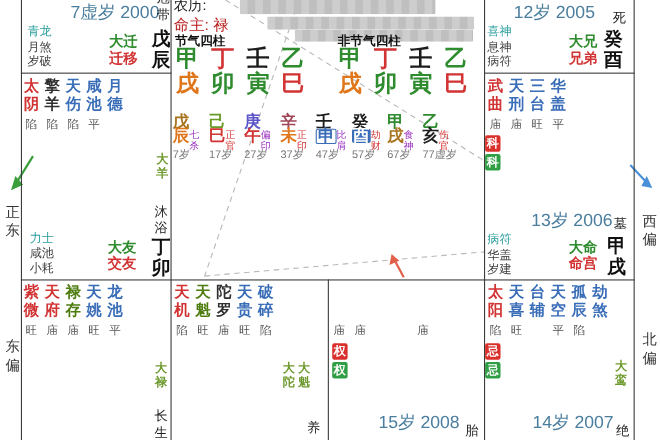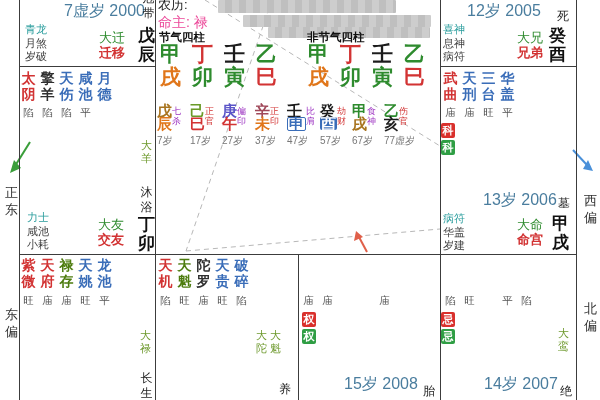--- a/index.html
+++ b/index.html
@@ -9,44 +9,44 @@
   .gline{position:absolute;background:#3c3c3c}
   svg.overlay{position:absolute;left:0;top:0;pointer-events:none}
   .yr{position:absolute;font-size:16px;color:#4a7d9e;white-space:nowrap}
   .gods{position:absolute;font-size:11px;line-height:13.5px;color:#3d3d3d;white-space:nowrap}
   .gods .t{color:#2a9d9d}
   .starrow{position:absolute;display:flex;gap:4px}
   .st{width:15px;font-size:14px;font-weight:bold;line-height:15.5px;word-break:break-all;text-align:center}
   .statrow{position:absolute;display:flex;gap:4px}
   .stt{width:15px;font-size:10.5px;color:#555;text-align:center}
   .cm{color:#d23333}.cb{color:#3a6db8}.cp{color:#4d7c0f}.ck{color:#2f2f2f}
-  .da{position:absolute;font-size:13px;font-weight:normal;color:#2e8b2e;white-space:nowrap;line-height:14px}
+  .da{position:absolute;font-size:13px;font-weight:bold;color:#2e8b2e;white-space:nowrap;line-height:14px}
   .pn{position:absolute;font-size:13px;font-weight:bold;color:#d23333;white-space:nowrap;line-height:14px}
   .gz{position:absolute;font-size:17px;font-weight:600;color:#101010;width:19px;line-height:19px;word-break:break-all;text-align:center}
   .stage1{position:absolute;font-size:12px;color:#1e1e1e;line-height:13px}
   .stage2{position:absolute;font-size:12px;color:#1e1e1e;width:13px;line-height:14.5px;word-break:break-all;text-align:center}
-  .flow{position:absolute;font-size:11px;font-weight:normal;color:#6f9a2f;width:12px;line-height:12.5px;word-break:break-all;text-align:left}
+  .flow{position:absolute;font-size:11px;font-weight:bold;color:#6f9a2f;width:12px;line-height:12.5px;word-break:break-all;text-align:right}
   .badge{position:absolute;width:14px;height:15px;border-radius:2px;color:#fff;font-size:11px;font-weight:bold;
          display:flex;align-items:center;justify-content:center}
   .bR{background:#d9302c}.bG{background:#2f9e44}
   .compass{position:absolute;font-size:13px;color:#333;width:15px;line-height:17px;word-break:break-all;text-align:center}
   .redact{position:absolute;border-radius:1px;
     background-image:linear-gradient(90deg,#cdcdcd 0 7px,#bfbfbf 7px 14px),
                      linear-gradient(0deg,rgba(255,255,255,.35) 0 7px,rgba(0,0,0,.05) 7px 14px);
     background-size:14px 14px,14px 14px}
   .lunar{position:absolute;font-size:13px;color:#222;white-space:nowrap}
-  .lifem{position:absolute;font-size:14px;color:#ec4899;white-space:nowrap}
+  .lifem{position:absolute;font-size:14px;color:#b91c1c;white-space:nowrap}
   .hdr4{position:absolute;font-size:11.5px;font-weight:bold;color:#111;white-space:nowrap}
   .prow{position:absolute;display:flex;gap:11px}
   .pill{width:21px;font-size:21px;font-weight:bold;line-height:22px;text-align:center}
   .qiyun{position:absolute;font-size:15px;color:#1a1a1a;white-space:nowrap}
   .dy{position:absolute;display:flex}
   .dycol{display:flex;flex-direction:column}
   .dys{font-size:15px;font-weight:bold;line-height:13px;white-space:nowrap}
-  .dygod{font-size:9px;width:9px;line-height:10px;word-break:break-all;margin-top:2px}
+  .dygod{font-size:9px;width:9px;line-height:10px;word-break:break-all;margin-top:13px}
   .dyage{position:absolute;font-size:10px;color:#777;white-space:nowrap}
   .c-wood{color:#2e8b2e}.c-fire{color:#d23333}.c-e1{color:#a8741f}.c-e2{color:#e0761a}
   .c-g2{color:#6a9a28}.c-mA{color:#5b55c8}.c-mB{color:#a0485a}.c-w{color:#1c1c1c}.c-bl{color:#3a6db8}
   .boxed{border:1px solid #3a6db8;border-radius:2px;padding:0 1px;line-height:12px}
   .fillb{background:#3a6db8;color:#fff !important;border-radius:2px;padding:0 1px;line-height:13px}
   .g-p{color:#9b30c0}.g-r{color:#d23333}
   .zihua{position:absolute;font-size:15px;white-space:nowrap}
   .zlabel{color:#888}.zarrow{color:#4a7d9e;font-weight:bold}
   .z0{color:#2e8b2e;font-weight:bold}.z1{color:#9b30c0;font-weight:bold}
   .z2{color:#3a6db8;font-weight:bold}.z3{color:#e05a3a;font-weight:bold}
@@ -325,20 +325,28 @@
       <span class="stt"></span>
       <span class="stt">庙</span>
     </div>
     <span class="badge bR" style="left:4px;top:58px">权</span>
     <span class="badge bG" style="left:4px;top:75px">权</span>
     <span class="yr" style="left:46px;top:120px">15岁 2008</span>
     <span class="stage1" style="left:125px;top:131px">胎</span>
   </div>
 
   <div class="cell" style="left:440px;top:254px;width:136px;height:146px">
+    <div class="starrow" style="left:3px;top:4px">
+      <span class="st cm">太阳</span>
+      <span class="st cb">天喜</span>
+      <span class="st cb">台辅</span>
+      <span class="st cb">天空</span>
+      <span class="st cb">孤辰</span>
+      <span class="st cb">劫煞</span>
+    </div>
     <div class="statrow" style="left:3px;top:40px">
       <span class="stt">陷</span>
       <span class="stt">旺</span>
       <span class="stt"></span>
       <span class="stt">平</span>
       <span class="stt">陷</span>
       <span class="stt"></span>
     </div>
     <span class="badge bR" style="left:1px;top:58px">忌</span>
     <span class="badge bG" style="left:1px;top:75px">忌</span>

